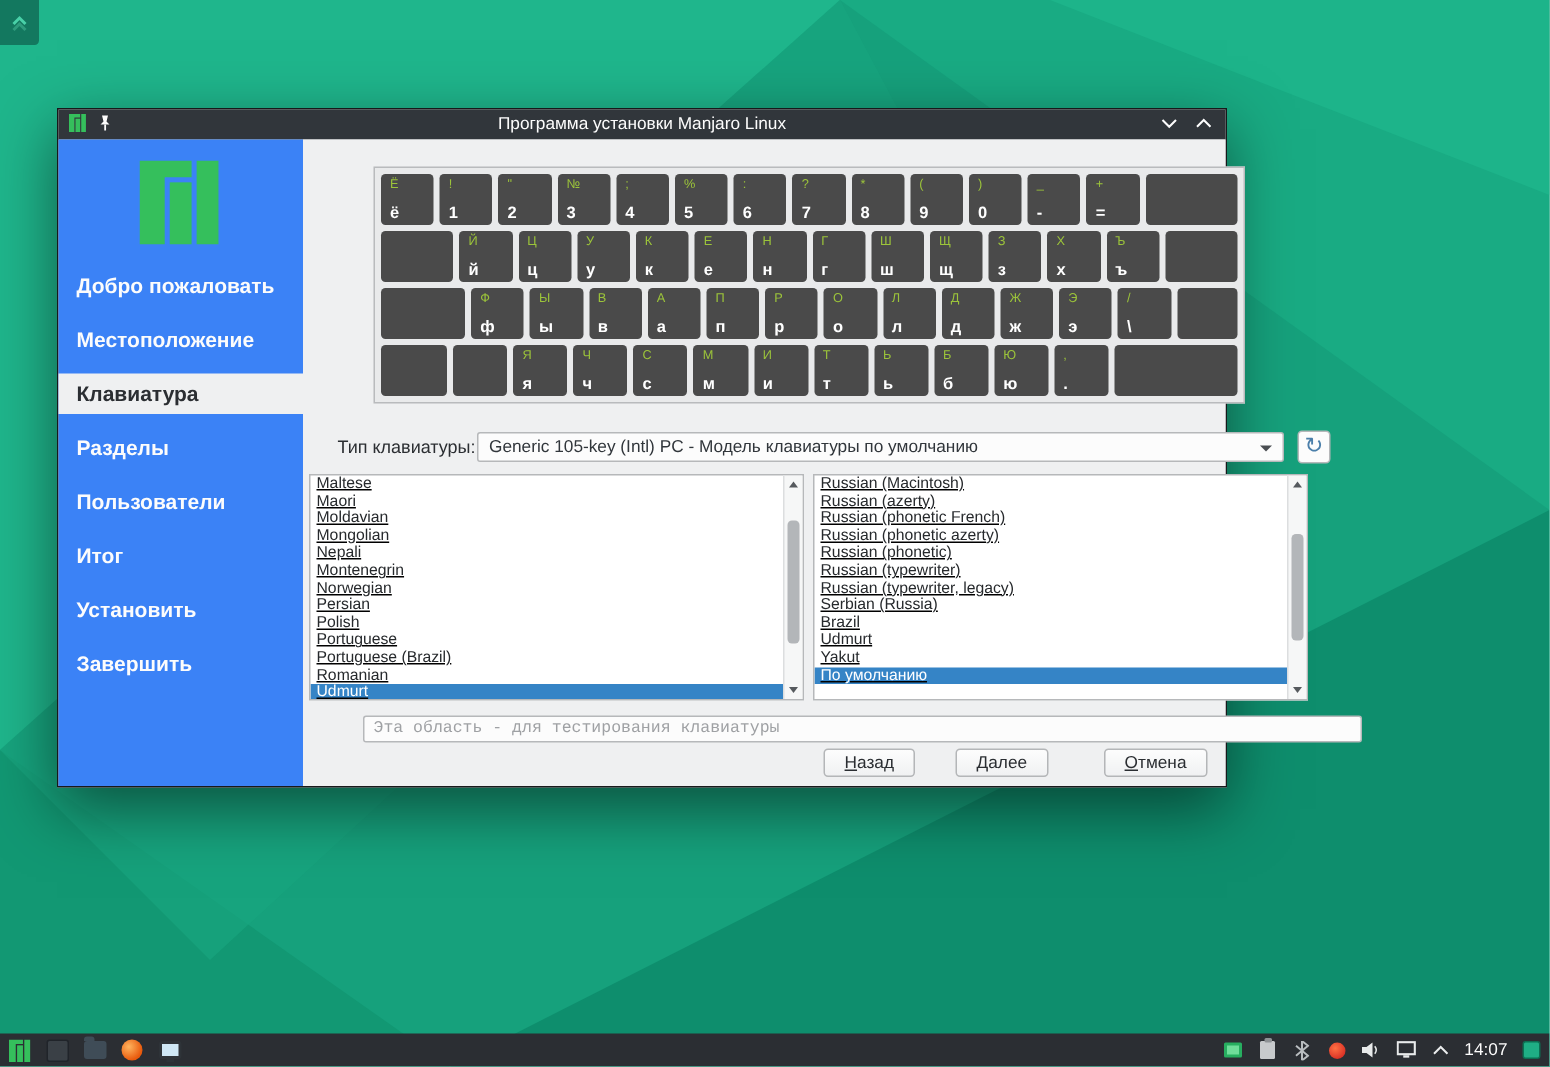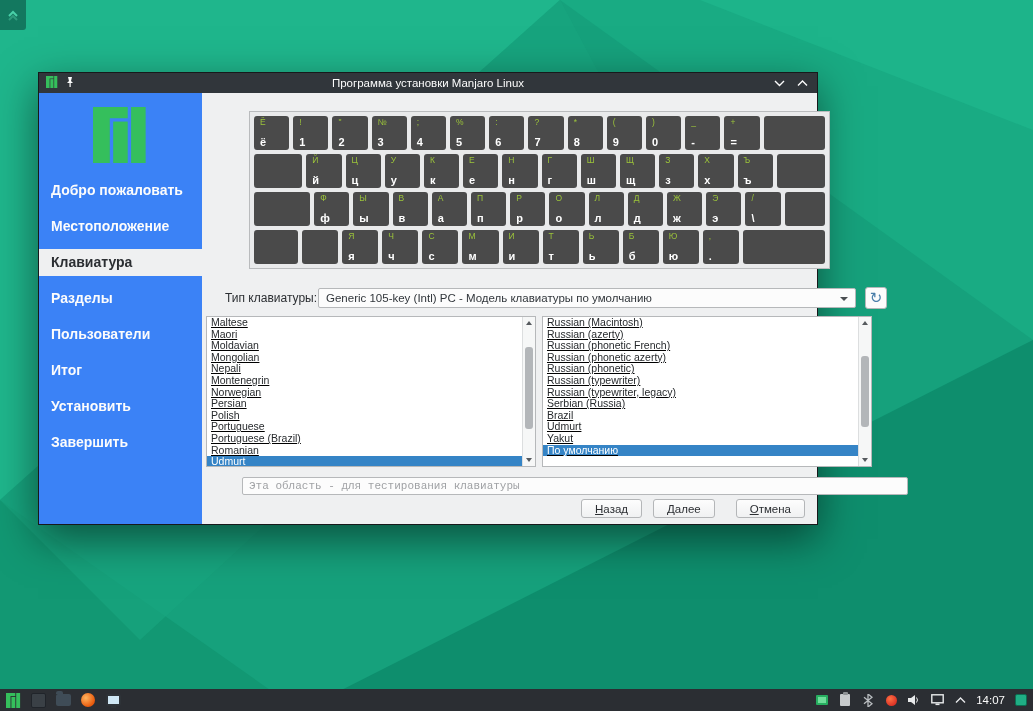--- a/index.html
+++ b/index.html
@@ -43,21 +43,21 @@
   .list-item { height:11.6px; line-height:11.7px; font-size:10.5px; padding-left:4px; color:#26292c; white-space:nowrap; overflow:hidden; }
   .list-item.selected { background:#3584c6; color:#ffffff; }
   .vscroll { position:absolute; right:0; top:0; bottom:0; width:13px; background:#f6f7f7; border-left:1px solid #dcdedf; }
   .vscroll::before { content:""; position:absolute; top:4px; left:3px; border-left:3.5px solid transparent; border-right:3.5px solid transparent; border-bottom:4px solid #565a5e; }
   .vscroll::after { content:""; position:absolute; bottom:4px; left:3px; border-left:3.5px solid transparent; border-right:3.5px solid transparent; border-top:4px solid #565a5e; }
   .vthumb { position:absolute; left:2px; right:2px; background:#b3b6b9; border-radius:3px; }
 
   .test-input { position:absolute; left:4px; top:384px; width:666px; height:18px; background:#fcfcfc; border:1px solid #b6b8ba; border-radius:2px; font-size:11px; padding:0 6px; color:#2b2e32; font-family:Liberation Mono, monospace;margin-left:36px; }
   .test-input::placeholder { color:#9fa1a4; }
 
-  .btn-row { position:absolute; left:4px; right:12px; top:406px; height:20px; display:flex; justify-content:flex-end; gap:11px; }
+  .btn-row { position:absolute; left:4px; right:12px; top:406px; height:20px; display:flex; justify-content:flex-end; gap:27px; }
   .btn { min-width:60px; height:19px; background:linear-gradient(#fdfdfd,#f0f1f2); border:1px solid #b4b6b8; border-radius:3px; font-size:11.5px; color:#2b2e32; padding:0 13px; font-family:"Liberation Sans",sans-serif; }
   .btn u { text-decoration:underline; }
   .btn-cancel { margin-left:10px; }
 
   
   .taskbar { position:absolute; left:0; bottom:0; width:1033px; height:22px; background:#2b2e33; display:flex; align-items:center; }
   .task-left { display:flex; align-items:center; gap:9px; padding-left:5px; }
   .task-right { margin-left:auto; display:flex; align-items:center; gap:9px; padding-right:5px; color:#eceeee; }
   .clock { font-size:11.5px; color:#fcfcfc; }
   .tb-ic { width:16px; height:16px; display:flex; align-items:center; justify-content:center; }

